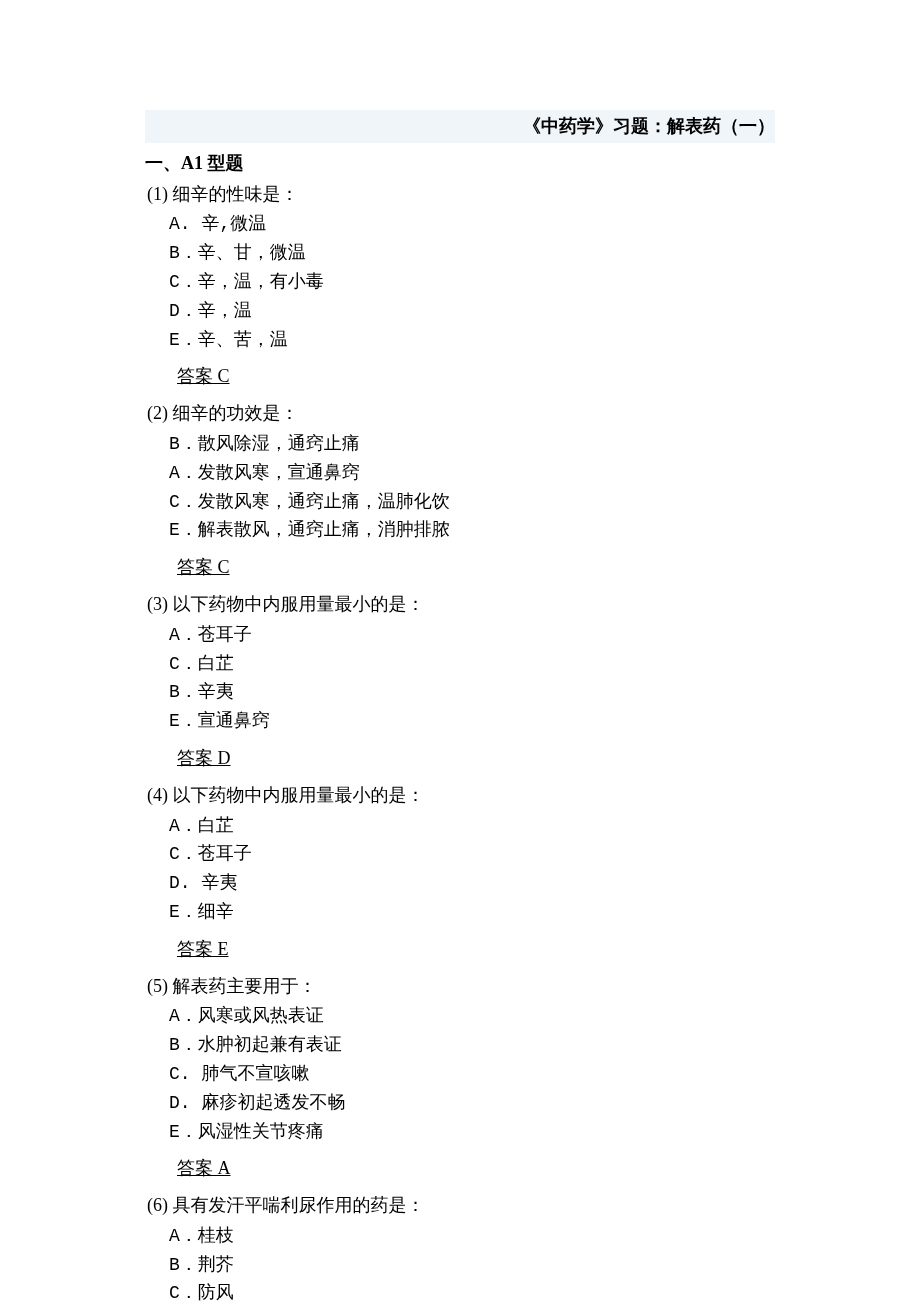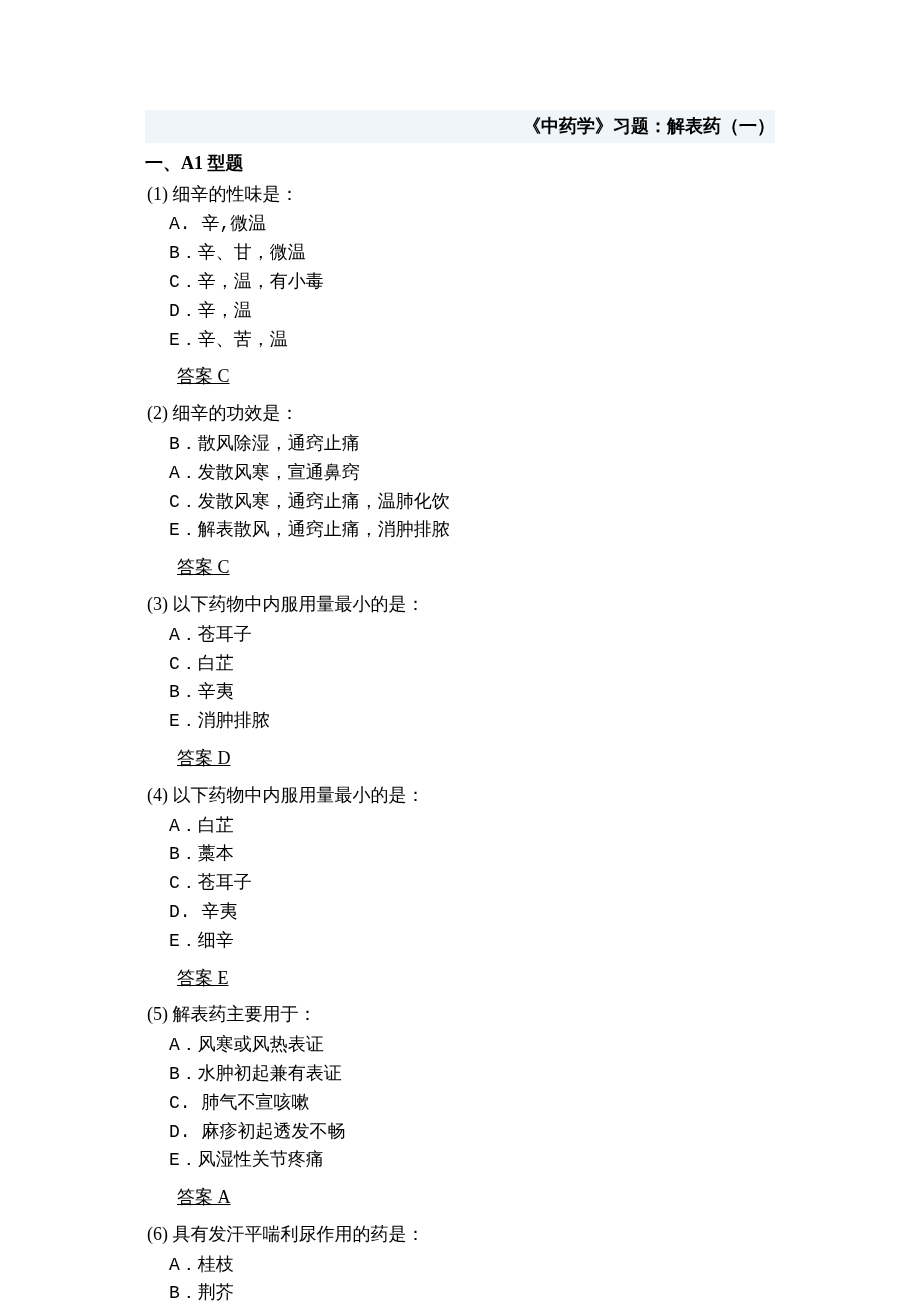--- a/index.html
+++ b/index.html
@@ -70,27 +70,26 @@
         <div class="option">A．发散风寒，宣通鼻窍</div>
         <div class="option">C．发散风寒，通窍止痛，温肺化饮</div>
         <div class="option">E．解表散风，通窍止痛，消肿排脓</div>
         <div class="answer">答案 C</div>
       </div>
       <div class="question">
         <div class="q-stem"><span>(3)</span><span> 以下药物中内服用量最小的是：</span></div>
         <div class="option">A．苍耳子</div>
         <div class="option">C．白芷</div>
         <div class="option">B．辛夷</div>
-        <div class="option">E．消肿排脓</div>
+        <div class="option">E．宣通鼻窍</div>
         <div class="answer">答案 D</div>
       </div>
       <div class="question">
         <div class="q-stem"><span>(4)</span><span> 以下药物中内服用量最小的是：</span></div>
         <div class="option">A．白芷</div>
-        <div class="option">B．藁本</div>
         <div class="option">C．苍耳子</div>
         <div class="option">D. 辛夷</div>
         <div class="option">E．细辛</div>
         <div class="answer">答案 E</div>
       </div>
       <div class="question">
         <div class="q-stem"><span>(5)</span><span> 解表药主要用于：</span></div>
         <div class="option">A．风寒或风热表证</div>
         <div class="option">B．水肿初起兼有表证</div>
         <div class="option">C. 肺气不宣咳嗽</div>

